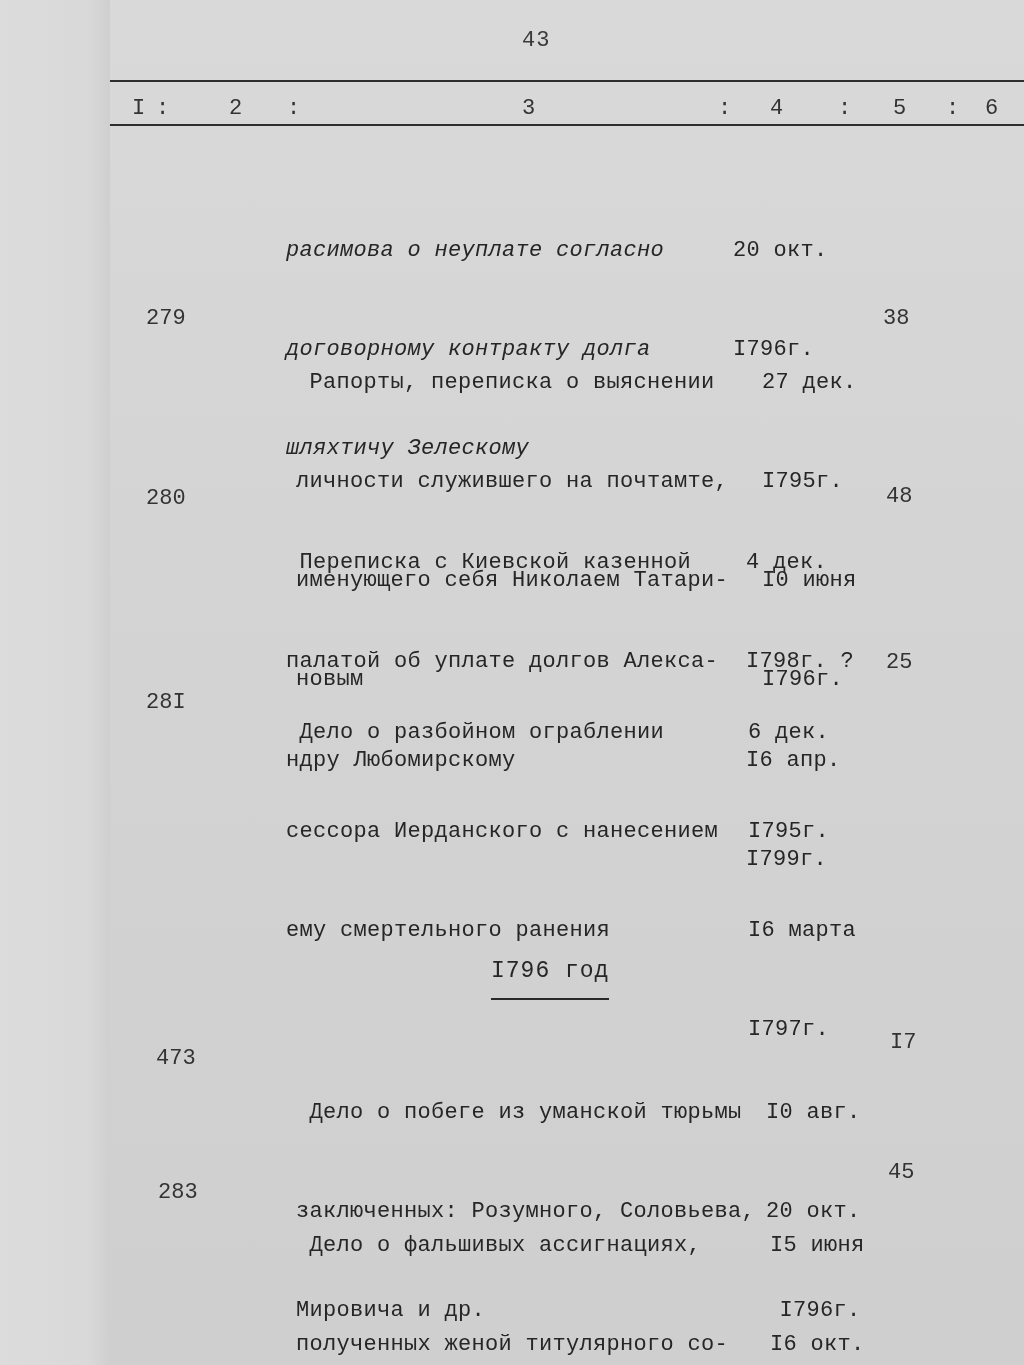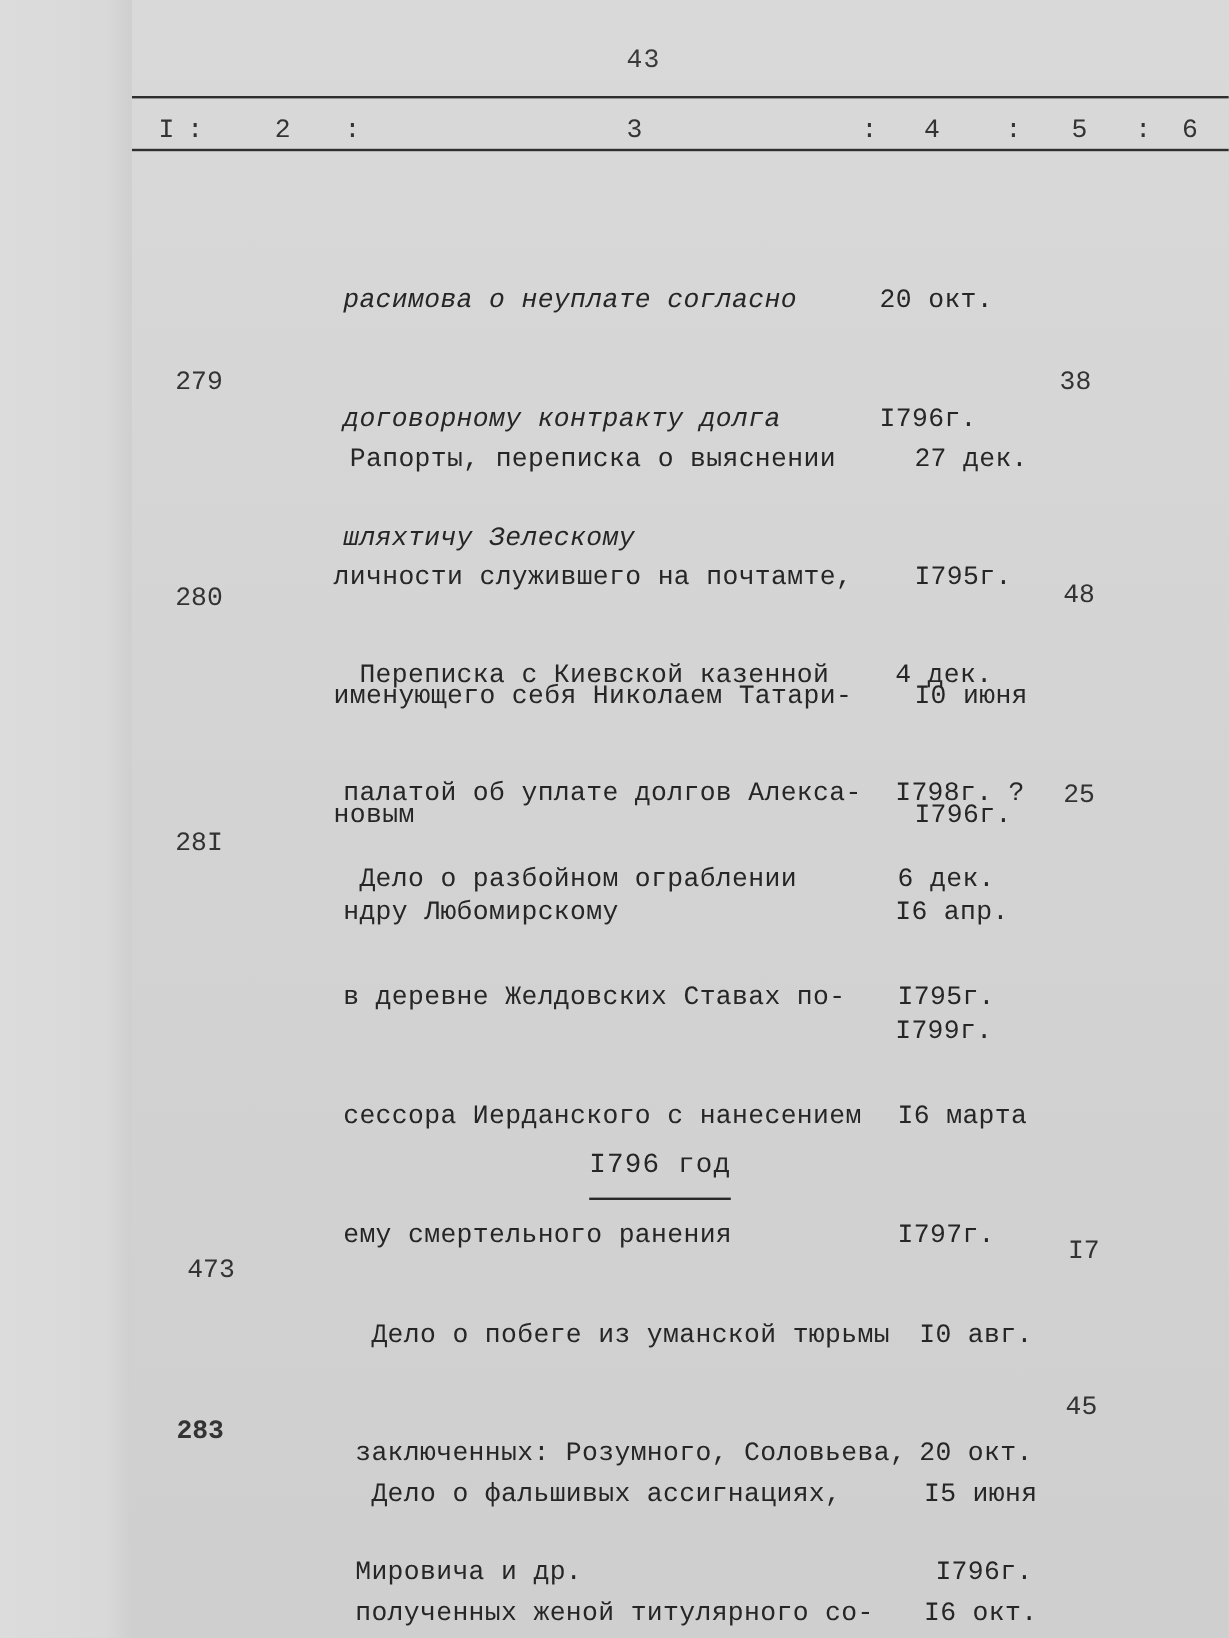--- a/index.html
+++ b/index.html
@@ -30,21 +30,20 @@
       height: 1365px;
       background: linear-gradient(to bottom, #d9d9d9 0%, #d3d3d3 50%, #cfcfcf 100%);
     }
     .page-number {
       position: absolute;
       top: 28px;
       left: 522px;
       font-size: 22px;
       color: #3a3a3a;
       letter-spacing: 1px;
-      margin-top: 10px;
     }
     .rule {
       position: absolute;
       left: 110px;
       width: 914px;
       height: 2px;
       background: #2e2e2e;
     }
     .rule.top { top: 80px; }
     .rule.bottom { top: 124px; }
@@ -110,21 +109,21 @@
     <div>шляхтичу Зелескому</div>
   </div>
   <div class="text" style="left:733px; top:168px;">
     <div>20 окт.</div>
     <div>I796г.</div>
   </div>
 </div>
 
 <div>
   <div class="num" style="left:146px; top:306px;">279</div>
-  <div class="text" style="left:278px; top:300px;">
+  <div class="text" style="left:296px; top:300px;">
     <div> Рапорты, переписка о выяснении</div>
     <div>личности служившего на почтамте,</div>
     <div>именующего себя Николаем Татари-</div>
     <div>новым</div>
   </div>
   <div class="text" style="left:746px; top:300px;margin-left:16px;">
     <div>27 дек.</div>
     <div>I795г.</div>
     <div>I0 июня</div>
     <div>I796г.</div>
@@ -145,21 +144,20 @@
     <div>I6 апр.</div>
     <div>I799г.</div>
   </div>
   <div class="num" style="left:886px; top:484px;">48</div>
 </div>
 
 <div>
   <div class="num" style="left:146px; top:690px;">28I</div>
   <div class="text" style="left:286px; top:650px;">
     <div> Дело о разбойном ограблении</div>
-    <div>в деревне Желдовских Ставах по-</div>
     <div>сессора Иерданского с нанесением</div>
     <div>ему смертельного ранения</div>
   </div>
   <div class="text" style="left:748px; top:650px;">
     <div>6 дек.</div>
     <div>I795г.</div>
     <div>I6 марта</div>
     <div>I797г.</div>
   </div>
   <div class="num" style="left:886px; top:650px;">25</div>
@@ -176,21 +174,21 @@
   </div>
   <div class="text" style="left:766px; top:1030px; text-align:right;">
     <div>I0 авг.</div>
     <div>20 окт.</div>
     <div>I796г.</div>
   </div>
   <div class="num" style="left:890px; top:1030px;">I7</div>
 </div>
 
 <div>
-  <div class="num" style="left:147px; top:1180px;font-weight:bold;">283</div>
+  <div class="num" style="left:158px; top:1180px;">283</div>
   <div class="text" style="left:296px; top:1163px;">
     <div> Дело о фальшивых ассигнациях,</div>
     <div>полученных женой титулярного со-</div>
     
     
   </div>
   <div class="text" style="left:770px; top:1163px;">
     <div>I5 июня</div>
     <div>I6 окт.</div>
     

